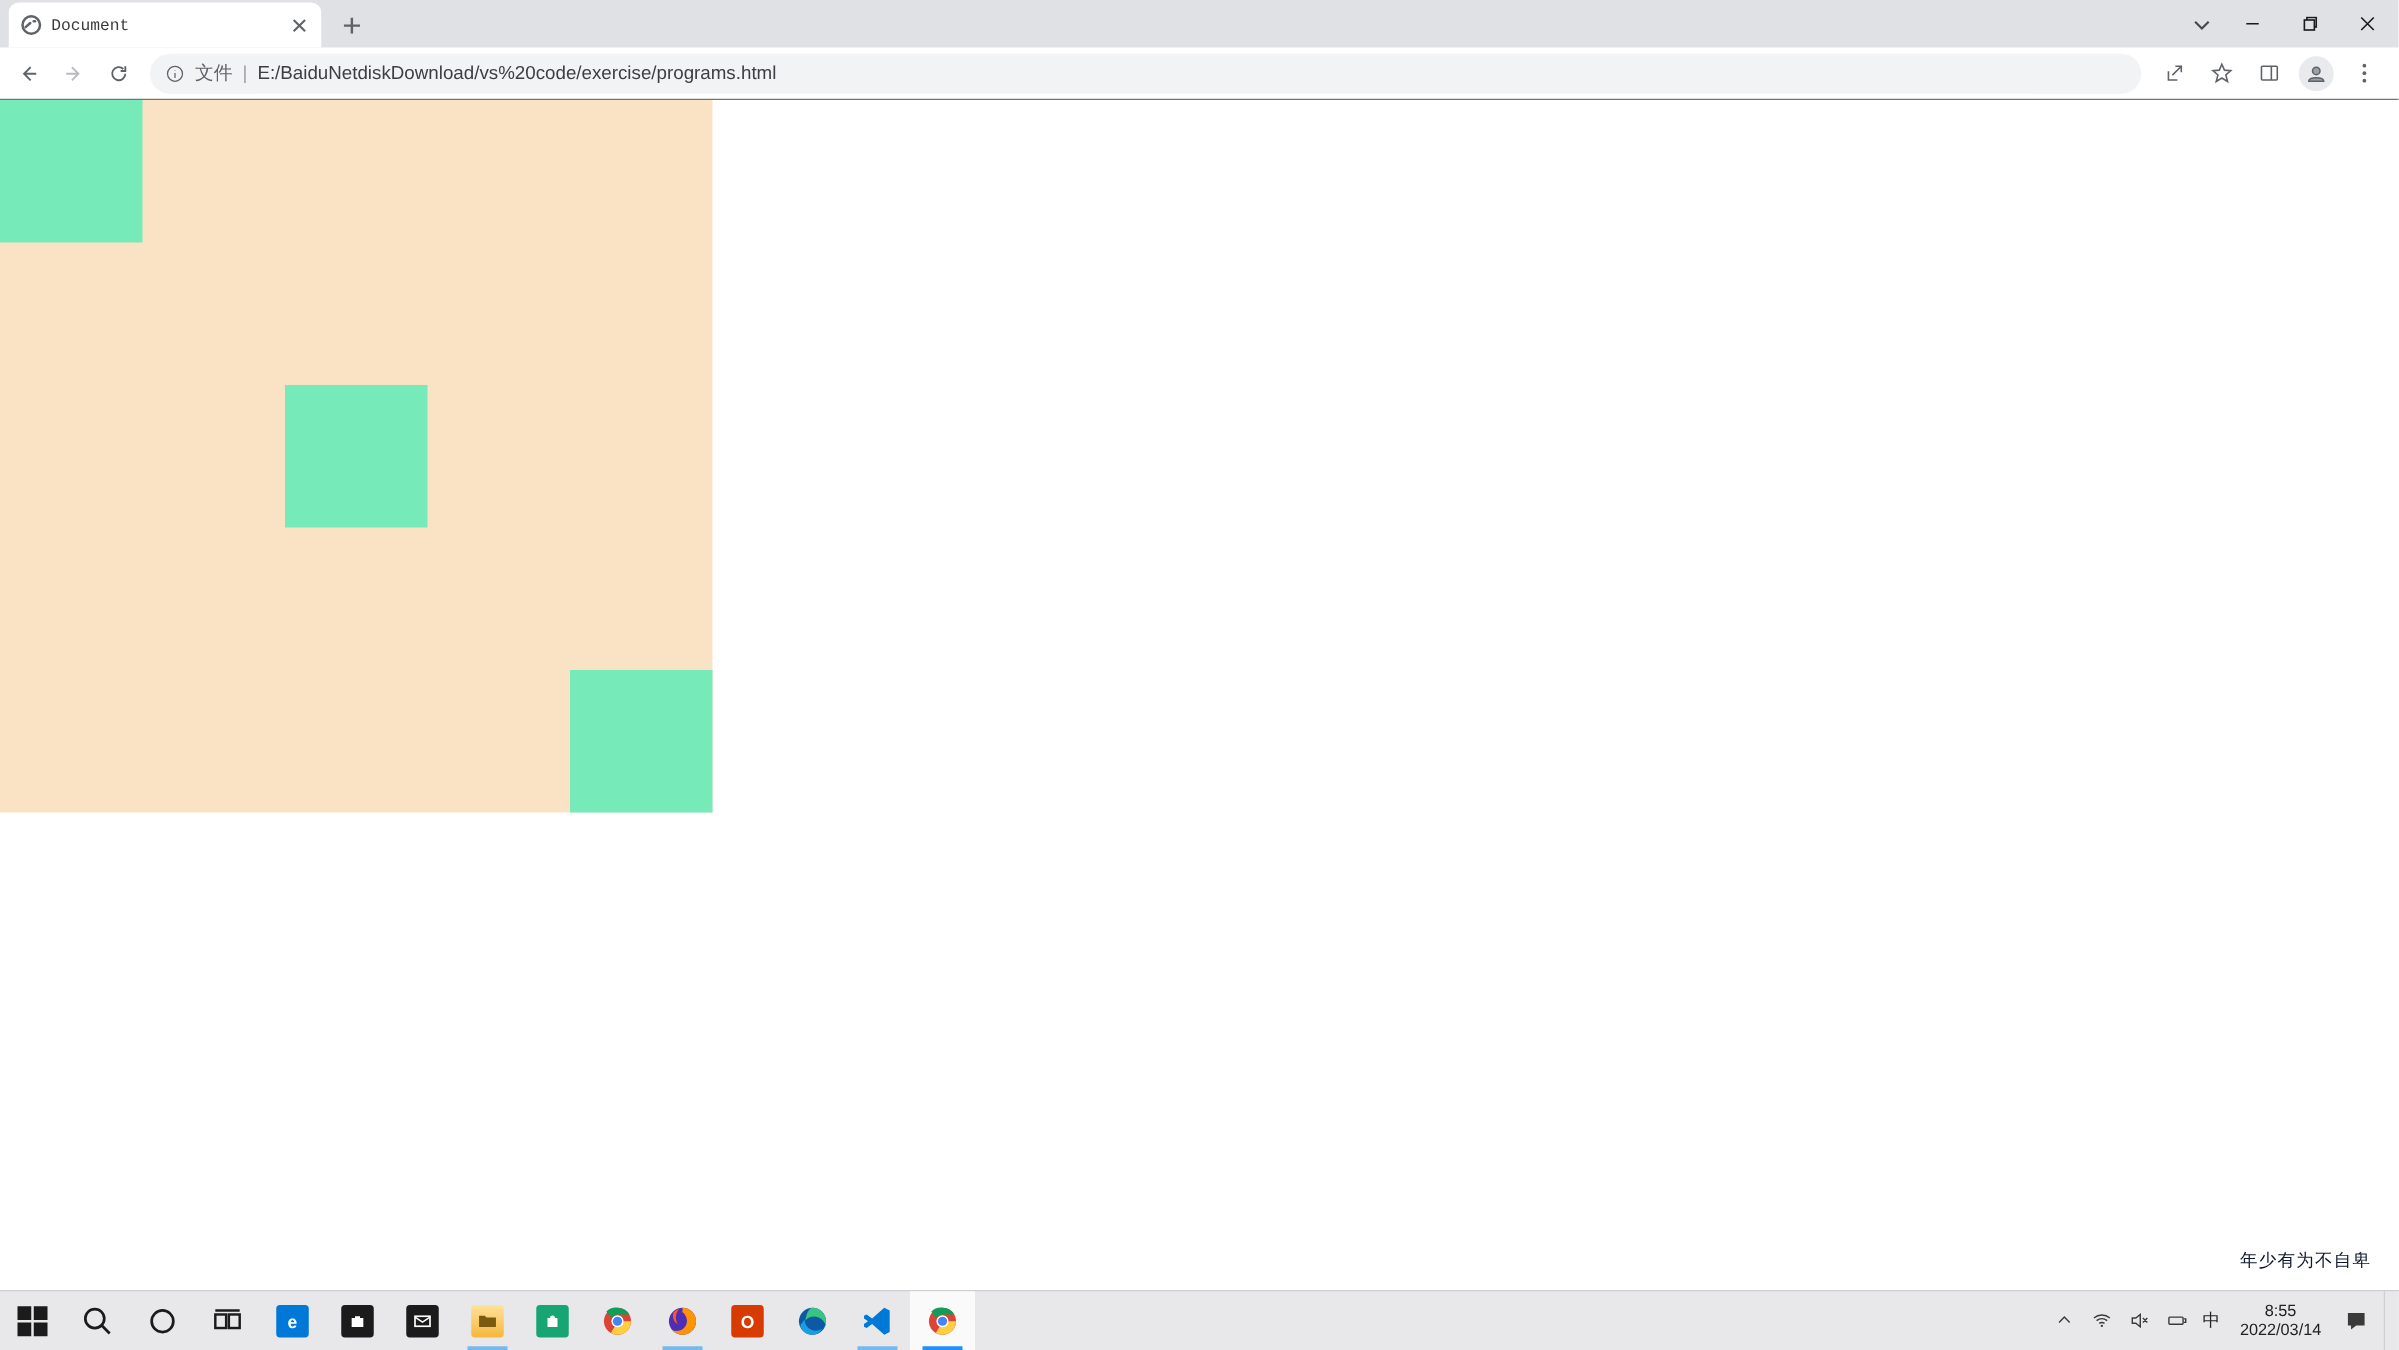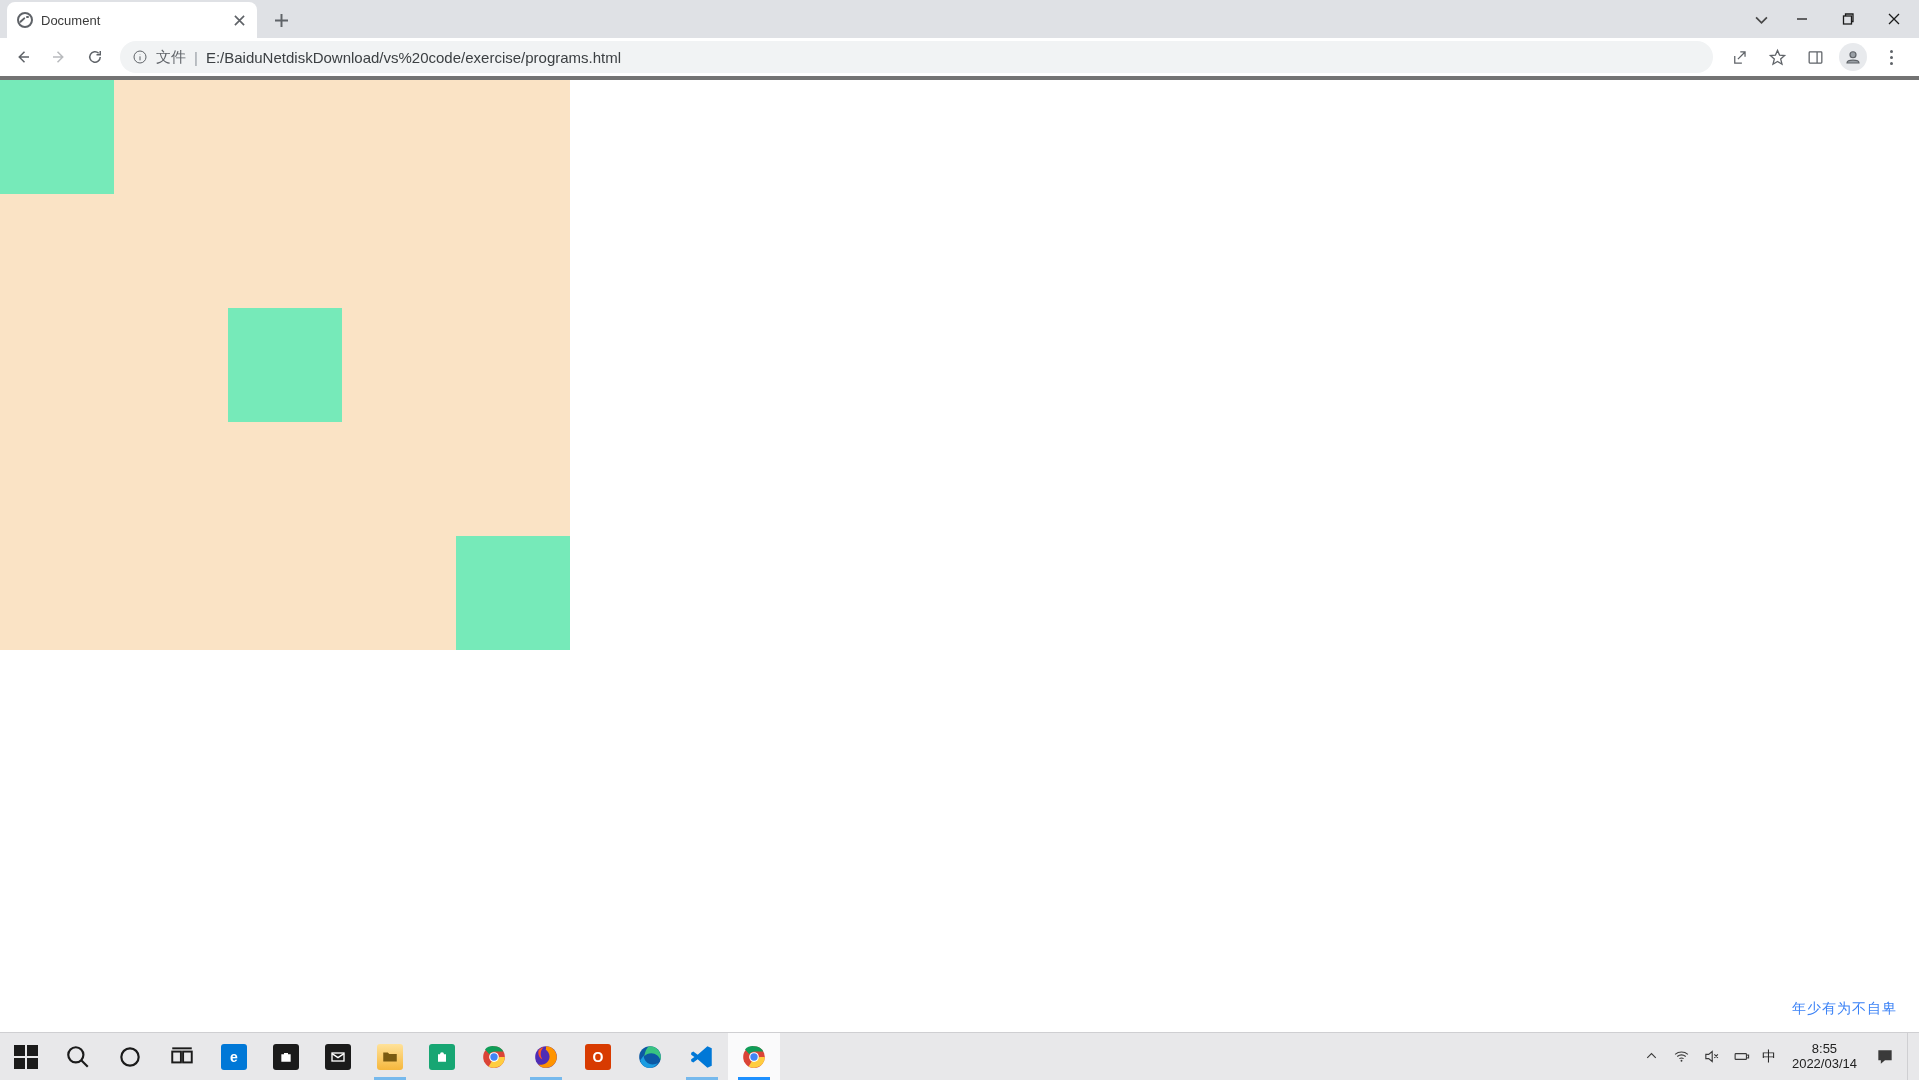--- a/index.html
+++ b/index.html
@@ -3,37 +3,37 @@
 <meta charset="utf-8">
 <style>
   * { box-sizing: border-box; margin: 0; padding: 0; }
   html, body { width: 1919px; height: 1080px; font-family: "Segoe UI", "Microsoft YaHei", Arial, sans-serif; overflow: hidden; background: #fff; }
 
   
   .chrome { width: 100%; height: 1080px; display: flex; flex-direction: column; }
 
   
   .tabstrip { height: 38px; background: #dfe1e5; display: flex; align-items: flex-end; position: relative; }
-  .tab { height: 36px; min-width: 250px; max-width: 270px; background: #ffffff; border-radius: 8px 8px 0 0; margin-left: 7px; display: flex; align-items: center; padding: 0 10px; gap: 8px; font-size: 13px; color: #3b3b3b; position: relative; }
+  .tab { height: 36px; min-width: 250px; max-width: 270px; background: #ffffff; border-radius: 8px 8px 0 0; margin-left: 7px; display: flex; align-items: center; padding: 0 10px; gap: 8px; font-size: 13px; color: #3b3b3b; position: relative; font-family: Liberation Mono, monospace; }
   .tab .favicon { width: 16px; height: 16px; border: 2px solid #5f6368; border-radius: 50%; position: relative; flex-shrink: 0; }
   .tab .favicon::after { content: ""; position: absolute; width: 7px; height: 2.4px; background: #5f6368; top: 5.4px; left: -0.4px; transform: rotate(-42deg); border-radius: 2px; }
   .tab .favicon::before { content: ""; position: absolute; width: 2.5px; height: 2.5px; background: #5f6368; border-radius: 50%; top: 1.5px; left: 7px; }
   .tab .title { flex: 1; white-space: nowrap; overflow: hidden; }
   .close-x { width: 16px; height: 16px; display: flex; align-items: center; justify-content: center; cursor: pointer; }
   .close-x svg { width: 11px; height: 11px; stroke: #5f6368; stroke-width: 1.8; }
   .newtab { width: 28px; height: 28px; margin-left: 10px; margin-bottom: 4px; display: flex; align-items: center; justify-content: center; border-radius: 50%; cursor: pointer; }
   .newtab svg { width: 13px; height: 13px; stroke: #5f6368; stroke-width: 1.8; }
   .tabstrip-right { position: absolute; right: 2px; top: 0; height: 100%; display: flex; align-items: center; }
   .tabstrip-right .chev { width: 36px; height: 30px; display: flex; align-items: center; justify-content: center; cursor: pointer; }
   .tabstrip-right .chev svg { width: 13px; height: 13px; stroke: #474747; stroke-width: 1.6; fill: none; }
   .wbtn { width: 46px; height: 30px; display: flex; align-items: center; justify-content: center; cursor: pointer; }
   .wbtn svg { width: 12px; height: 12px; stroke: #1b1b1b; stroke-width: 1.3; fill: none; }
 
   
-  .toolbar { height: 42px; background: #ffffff; border-bottom: 4px solid #737373; display: flex; align-items: center; padding: 0 6px; gap: 2px; }
+  .toolbar { height: 42px; background: #ffffff; border-bottom: 1px solid #737373; display: flex; align-items: center; padding: 0 6px; gap: 2px; }
   .navbtn { width: 34px; height: 34px; display: flex; align-items: center; justify-content: center; border-radius: 50%; cursor: pointer; }
   .navbtn svg { width: 18px; height: 18px; stroke: #5f6368; stroke-width: 2; fill: none; }
   .navbtn.disabled svg { stroke: #b9bbbe; }
   .omnibox { flex: 1; height: 32px; background: #f1f3f4; border-radius: 16px; display: flex; align-items: center; padding: 0 12px; margin: 0 6px; gap: 8px; font-size: 15px; color: #202124; }
   .omnibox .info-icon { width: 16px; height: 16px; flex-shrink: 0; }
   .omnibox .info-icon svg { width: 16px; height: 16px; stroke: #5f6368; stroke-width: 1.5; fill: none; }
   .omnibox .origin-label { color: #5f6368; }
   .omnibox .divider { color: #9aa0a6; }
   .omnibox .path { color: #3c4043; white-space: nowrap; overflow: hidden; }
   .tb-right { display: flex; align-items: center; gap: 2px; padding-right: 4px; }
@@ -45,21 +45,21 @@
   .kebab i{ width:3px;height:3px;border-radius:50%;background:#5f6368;}
 
   
   .viewport { flex: 1; background: #ffffff; position: relative; overflow: hidden; }
   .page-canvas { position: absolute; top: 0; left: 0; width: 570px; height: 570px; background: #fae3c5; display:flex; flex-direction:column; justify-content:space-between; }
   .sq { width: 114px; height: 114px; background: #76eab9; }
   .sq.center { align-self: center; }
   .sq.end { align-self: flex-end; }
 
   
-  .watermark { position: absolute; right: 22px; bottom: 62px; font-size: 14px; color: #3b82f6; letter-spacing: 1px; }
+  .watermark { position: absolute; right: 22px; bottom: 62px; font-size: 14px; color: #0f172a; letter-spacing: 1px; }
 
   
   .taskbar { position: absolute; left:0; right:0; bottom:0; height: 48px; background: #e8e8ea; border-top: 1px solid #cfcfd2; display:flex; align-items:center; }
   .taskbar-left { display:flex; align-items:stretch; height:100%; }
   .tb-app { width: 52px; height: 100%; display:flex; align-items:center; justify-content:center; cursor:pointer; position:relative; }
   .tb-app.running::after{ content:""; position:absolute; bottom:0; left:10px; right:10px; height:3px; background:#76b9ed; }
   .tb-app.active{ background:#fafafb; }
   .tb-app.active::after{ background:#1e90ff; }
   .tb-app svg, .tb-app .glyph { width:26px; height:26px; }
 

